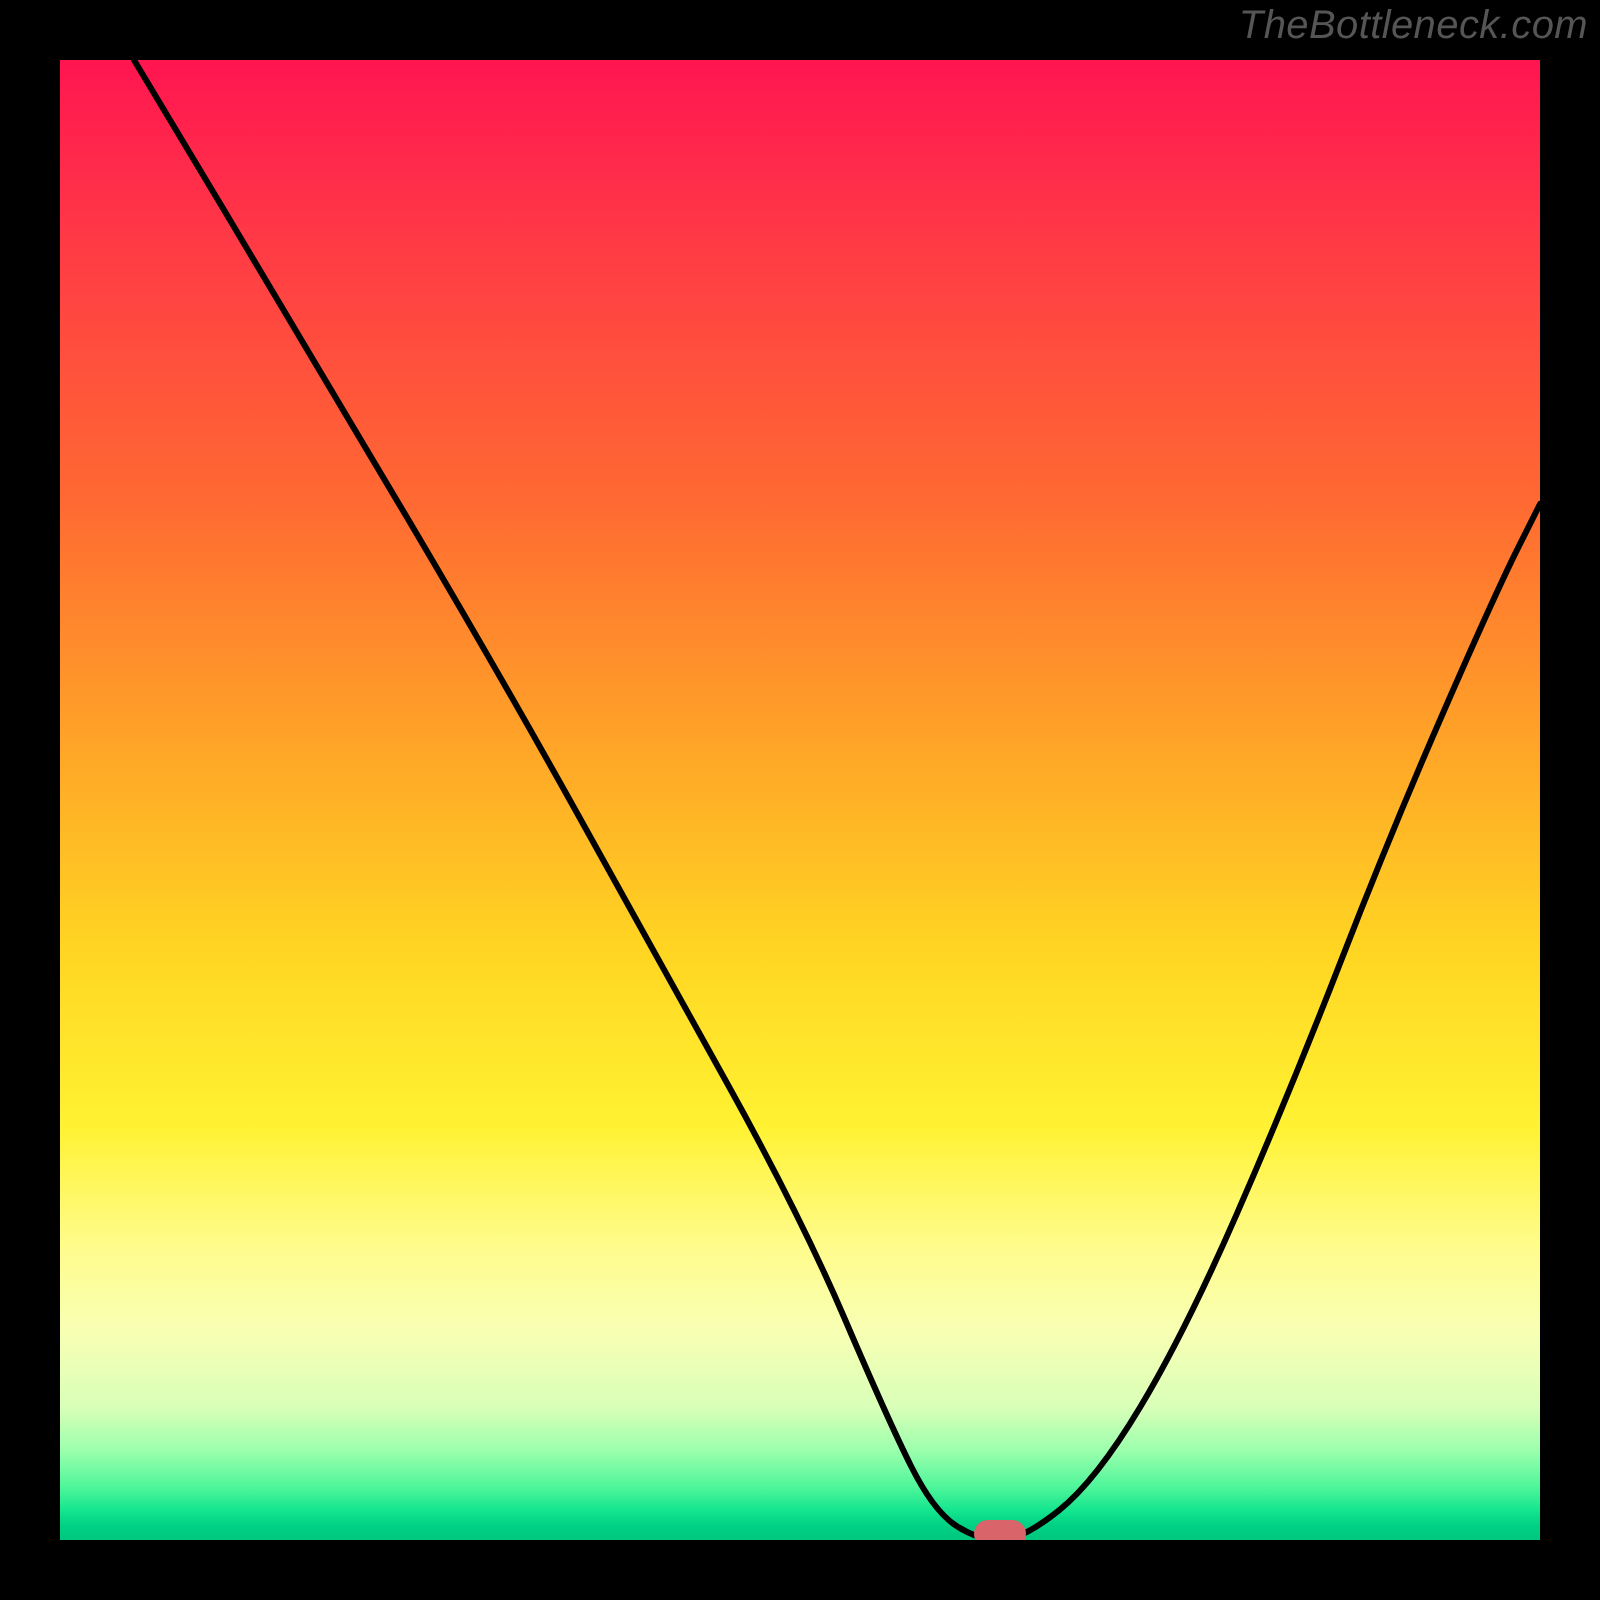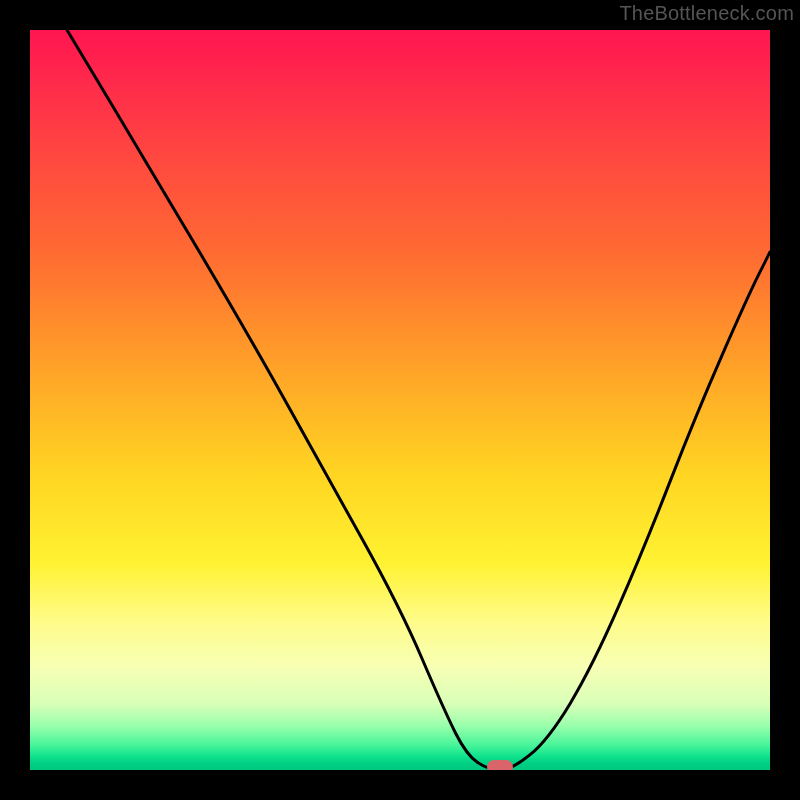--- a/index.html
+++ b/index.html
@@ -9,20 +9,21 @@
     height: 800px;
     background: #000;
     font-family: Arial, Helvetica, sans-serif;
     overflow: hidden;
   }
   .outer {
     position: relative;
     width: 800px;
     height: 800px;
     background: #000;
+    font-style: italic;
   }
   .watermark {
     position: absolute;
     top: 2px;
     right: 6px;
     color: #555;
     font-size: 20px;
     font-weight: 500;
     letter-spacing: 0.2px;
     z-index: 20;

